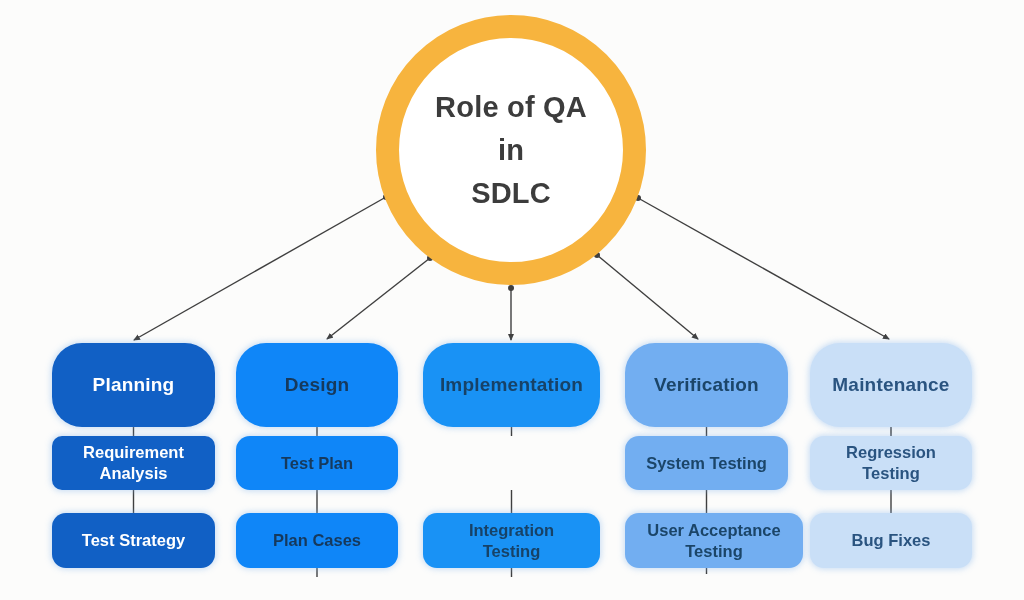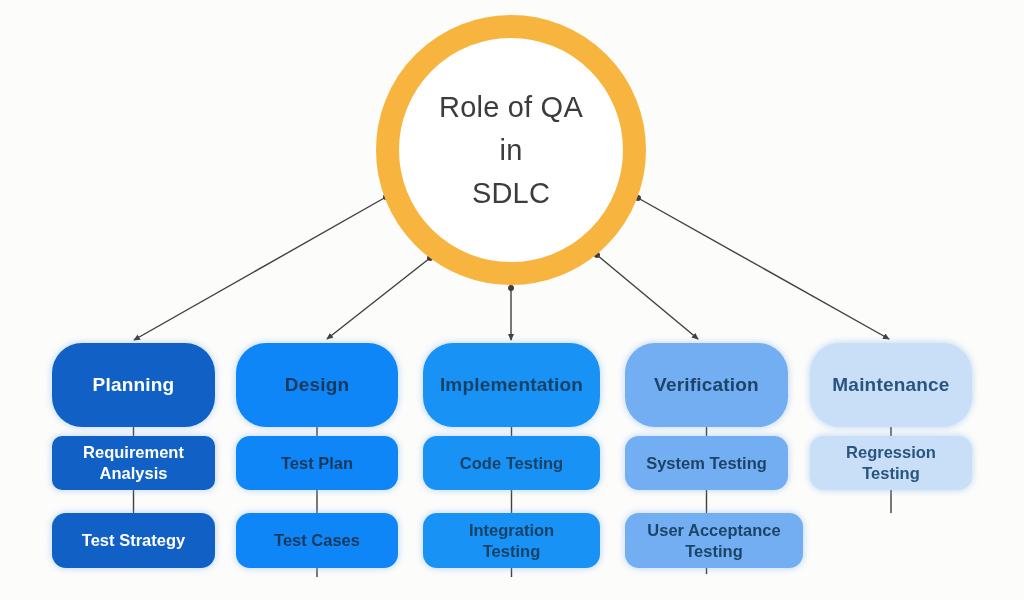--- a/index.html
+++ b/index.html
@@ -5,21 +5,21 @@
   html,body{margin:0;padding:0;}
   body{font-family:"Liberation Sans","DejaVu Sans",sans-serif;}
   #canvas{position:relative;width:1024px;height:600px;overflow:hidden;background:var(--page-bg,#FCFCFB);}
 
   
   .center-circle{
     position:absolute;left:376px;top:15px;width:224px;height:224px;
     border:23px solid var(--ring-color,#F7B43E);border-radius:50%;
     background:#FFFFFF;display:flex;flex-direction:column;align-items:center;justify-content:center;
   }
-  .center-title{font-size:29px;font-weight:normal;line-height:43px;color:var(--title-color,#3C3C3C);text-align:center;letter-spacing:.2px;}
+  .center-title{font-size:29px;font-weight:bold;line-height:43px;color:var(--title-color,#3C3C3C);text-align:center;letter-spacing:.2px;}
 
   
   .connector-layer{position:absolute;left:0;top:0;width:1024px;height:600px;pointer-events:none;}
   .conn{stroke:var(--conn-color,#3F3F3F);stroke-width:1.4;fill:none;}
   .conn-dot{fill:var(--conn-color,#3F3F3F);stroke:none;}
 
   
   .node{position:absolute;display:flex;flex-direction:column;align-items:center;justify-content:center;
         text-align:center;box-shadow:0 0 6px 1px rgba(130,180,235,.45);}
   .node-header{height:84px;top:343px;border-radius:30px;font-size:19px;font-weight:bold;letter-spacing:.2px;}
@@ -87,30 +87,26 @@
   </div>
 
   <div class="node node-header" style="left: 236px; width: 162px; background: rgb(15, 134, 248); color: rgb(22, 57, 92);">
     <span>Design</span>
   </div>
   <div class="node node-sub row1" style="left: 236px; width: 162px; background: rgb(15, 134, 248); color: rgb(22, 57, 92);">
     <span>Test Plan</span>
     <span></span>
   </div>
   <div class="node node-sub row2" style="left: 236px; width: 162px; background: rgb(15, 134, 248); color: rgb(22, 57, 92);">
-    <span>Test Cases</span>
+    <span>Plan Cases</span>
     <span></span>
   </div>
 
   <div class="node node-header" style="left: 423px; width: 177px; background: rgb(25, 146, 245); color: rgb(23, 66, 103);">
     <span>Implementation</span>
-  </div>
-  <div class="node node-sub row1" style="left: 423px; width: 177px; background: rgb(25, 146, 245); color: rgb(23, 66, 103);">
-    <span>Code Testing</span>
-    <span></span>
   </div>
   <div class="node node-sub row2" style="left: 423px; width: 177px; background: rgb(25, 146, 245); color: rgb(23, 66, 103);">
     <span>Integration</span>
     <span>Testing</span>
   </div>
 
   <div class="node node-header" style="left: 625px; width: 163px; background: rgb(114, 174, 241); color: rgb(27, 69, 104);">
     <span>Verification</span>
   </div>
   <div class="node node-sub row1" style="left: 625px; width: 163px; background: rgb(114, 174, 241); color: rgb(27, 69, 104);">
@@ -122,14 +118,18 @@
     <span>Testing</span>
   </div>
 
   <div class="node node-header" style="left: 810px; width: 162px; background: rgb(201, 223, 247); color: rgb(42, 84, 128);">
     <span>Maintenance</span>
   </div>
   <div class="node node-sub row1" style="left: 810px; width: 162px; background: rgb(201, 223, 247); color: rgb(42, 84, 128);">
     <span>Regression</span>
     <span>Testing</span>
   </div>
+  <div class="node node-sub row2" style="left: 810px; width: 162px; background: rgb(201, 223, 247); color: rgb(42, 84, 128);">
+    <span>Bug Fixes</span>
+    <span></span>
+  </div>
 
 </div>
 
 </body></html>

